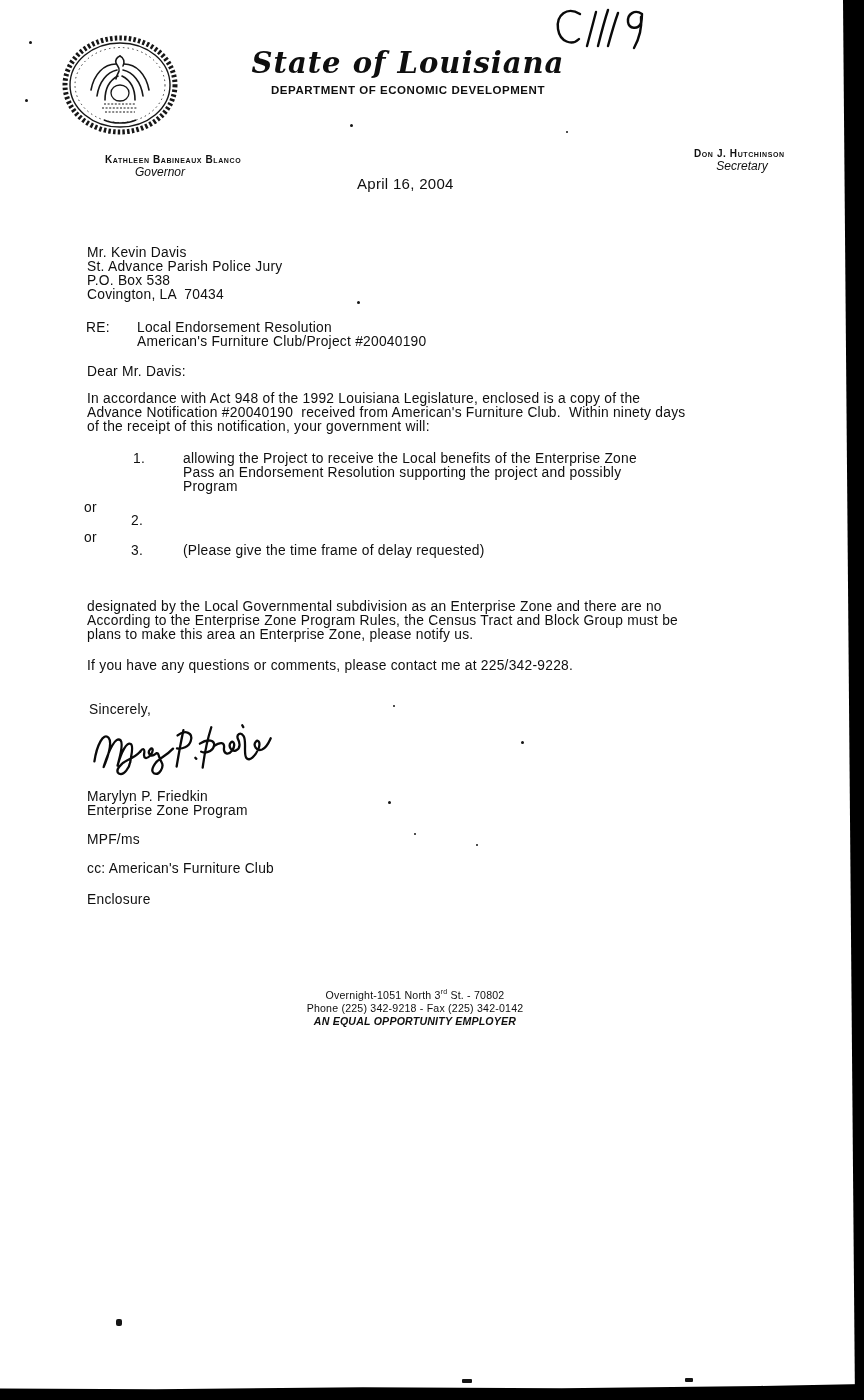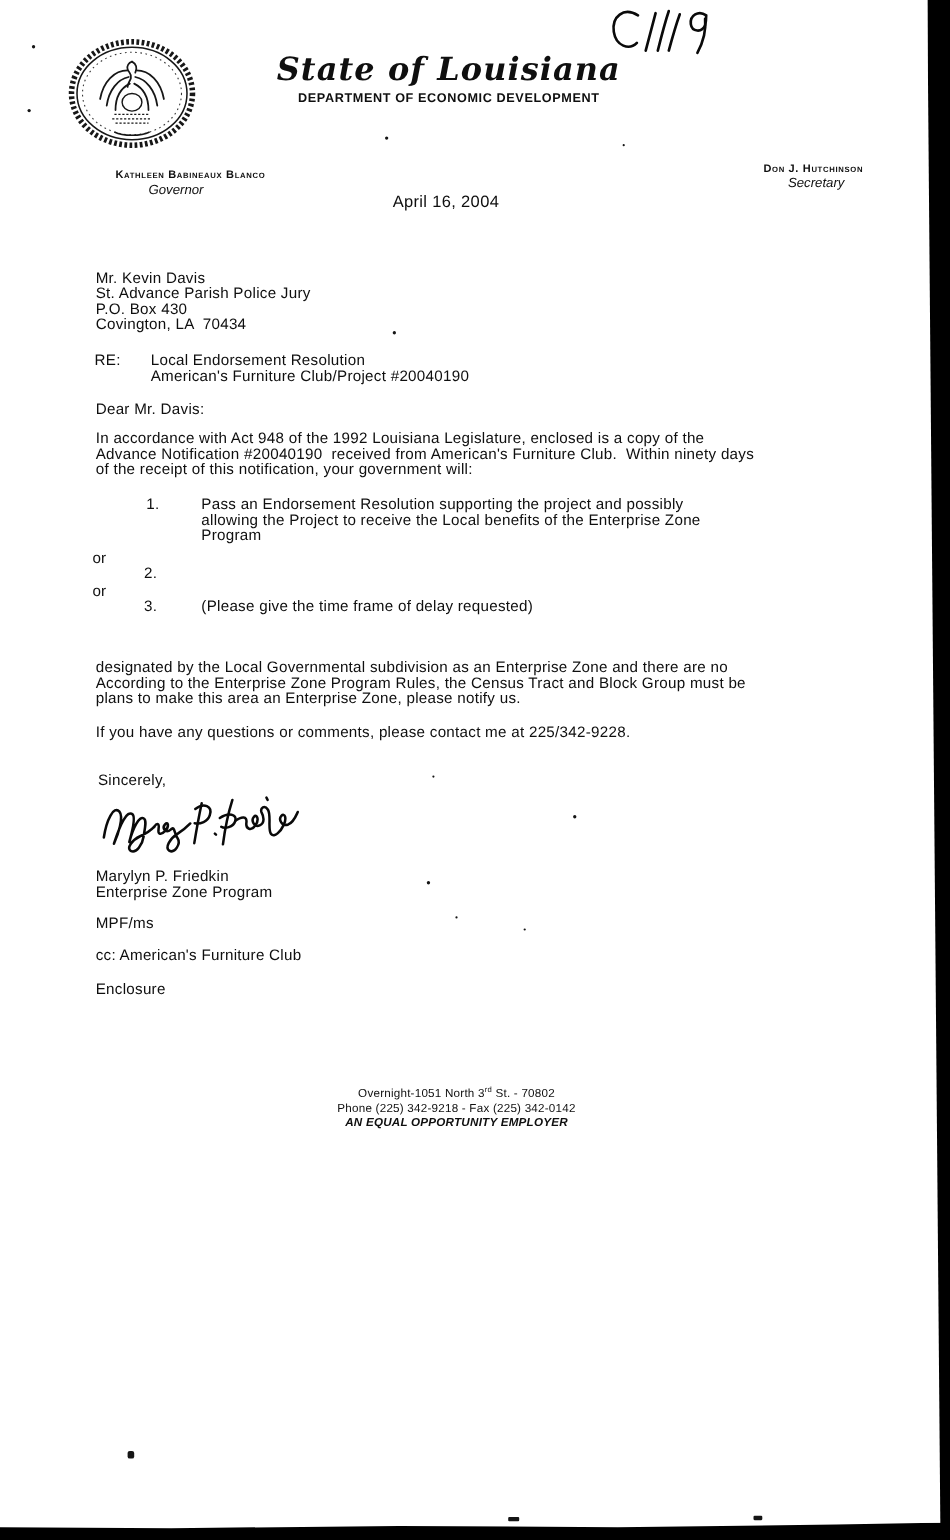--- a/index.html
+++ b/index.html
@@ -86,42 +86,42 @@
     <div class="abs" style="left:694px;top:148px;width:100px;">
       <div class="official-name pre">Don J. Hutchinson</div>
       <div class="official-title" style="width:96px;">Secretary</div>
     </div>
 
     <div class="abs date-line pre" style="left:357px;top:175px;text-align:right;">April 16, 2004</div>
 
     <div class="abs body-text" style="left:87px;top:246px;">
       <div class="pre">Mr. Kevin Davis</div>
       <div class="pre">St. Advance Parish Police Jury</div>
-      <div class="pre">P.O. Box 430</div>
+      <div class="pre">P.O. Box 538</div>
       <div class="pre">Covington, LA  70434</div>
     </div>
 
     <div class="abs body-text pre" style="left:86px;top:321px;">RE:</div>
     <div class="abs body-text" style="left:137px;top:321px;">
       <div class="pre">Local Endorsement Resolution</div>
       <div class="pre">American's Furniture Club/Project #20040190</div>
     </div>
 
     <div class="abs body-text pre" style="left:87px;top:365px;">Dear Mr. Davis:</div>
 
     <div class="abs body-text" style="left:87px;top:392px;">
       <div class="pre">In accordance with Act 948 of the 1992 Louisiana Legislature, enclosed is a copy of the</div>
       <div class="pre">Advance Notification #20040190  received from American's Furniture Club.  Within ninety days</div>
       <div class="pre">of the receipt of this notification, your government will:</div>
     </div>
 
     <div class="abs body-text pre" style="left:133px;top:452px;">1.</div>
     <div class="abs body-text" style="left:183px;top:452px;">
+      <div class="pre">allowing the Project to receive the Local benefits of the Enterprise Zone</div>
       <div class="pre">Pass an Endorsement Resolution supporting the project and possibly</div>
-      <div class="pre">allowing the Project to receive the Local benefits of the Enterprise Zone</div>
       <div class="pre">Program</div>
     </div>
 
     <div class="abs body-text pre" style="left:84px;top:501px;">or</div>
 
     <div class="abs body-text pre" style="left:131px;top:514px;">2.</div>
 
     <div class="abs body-text pre" style="left:84px;top:531px;">or</div>
 
     <div class="abs body-text pre" style="left:131px;top:544px;">3.</div>

